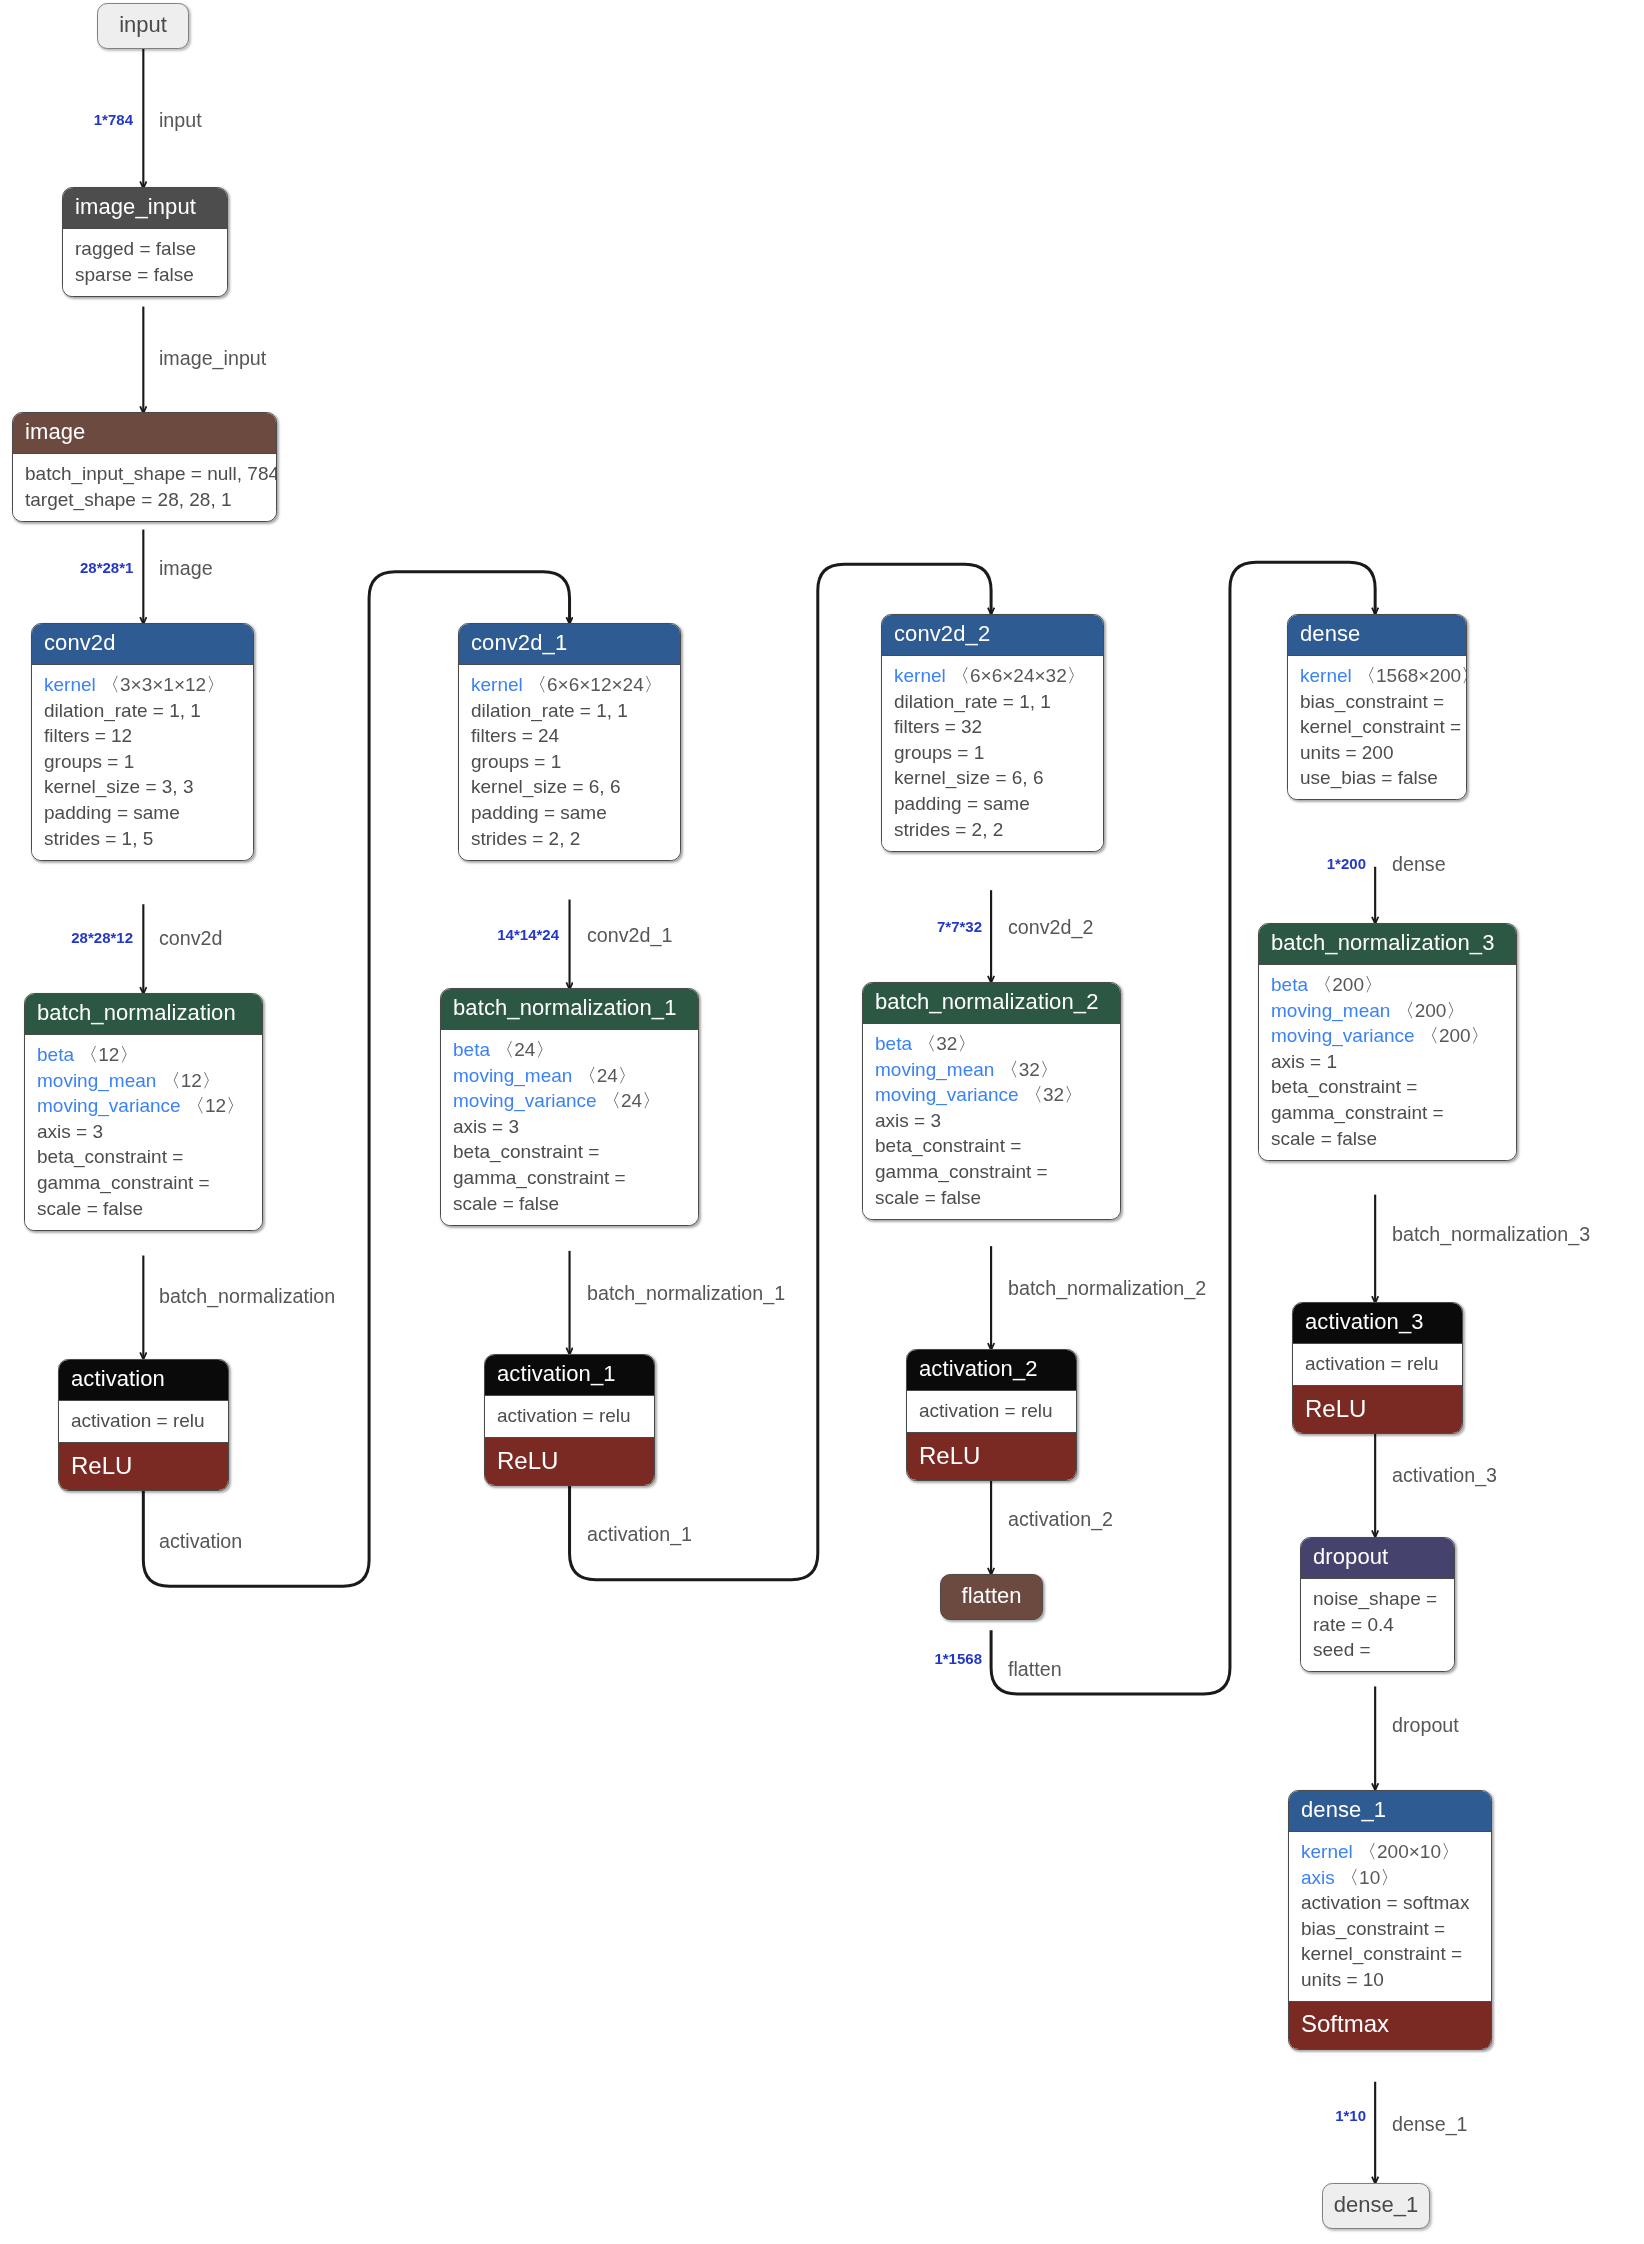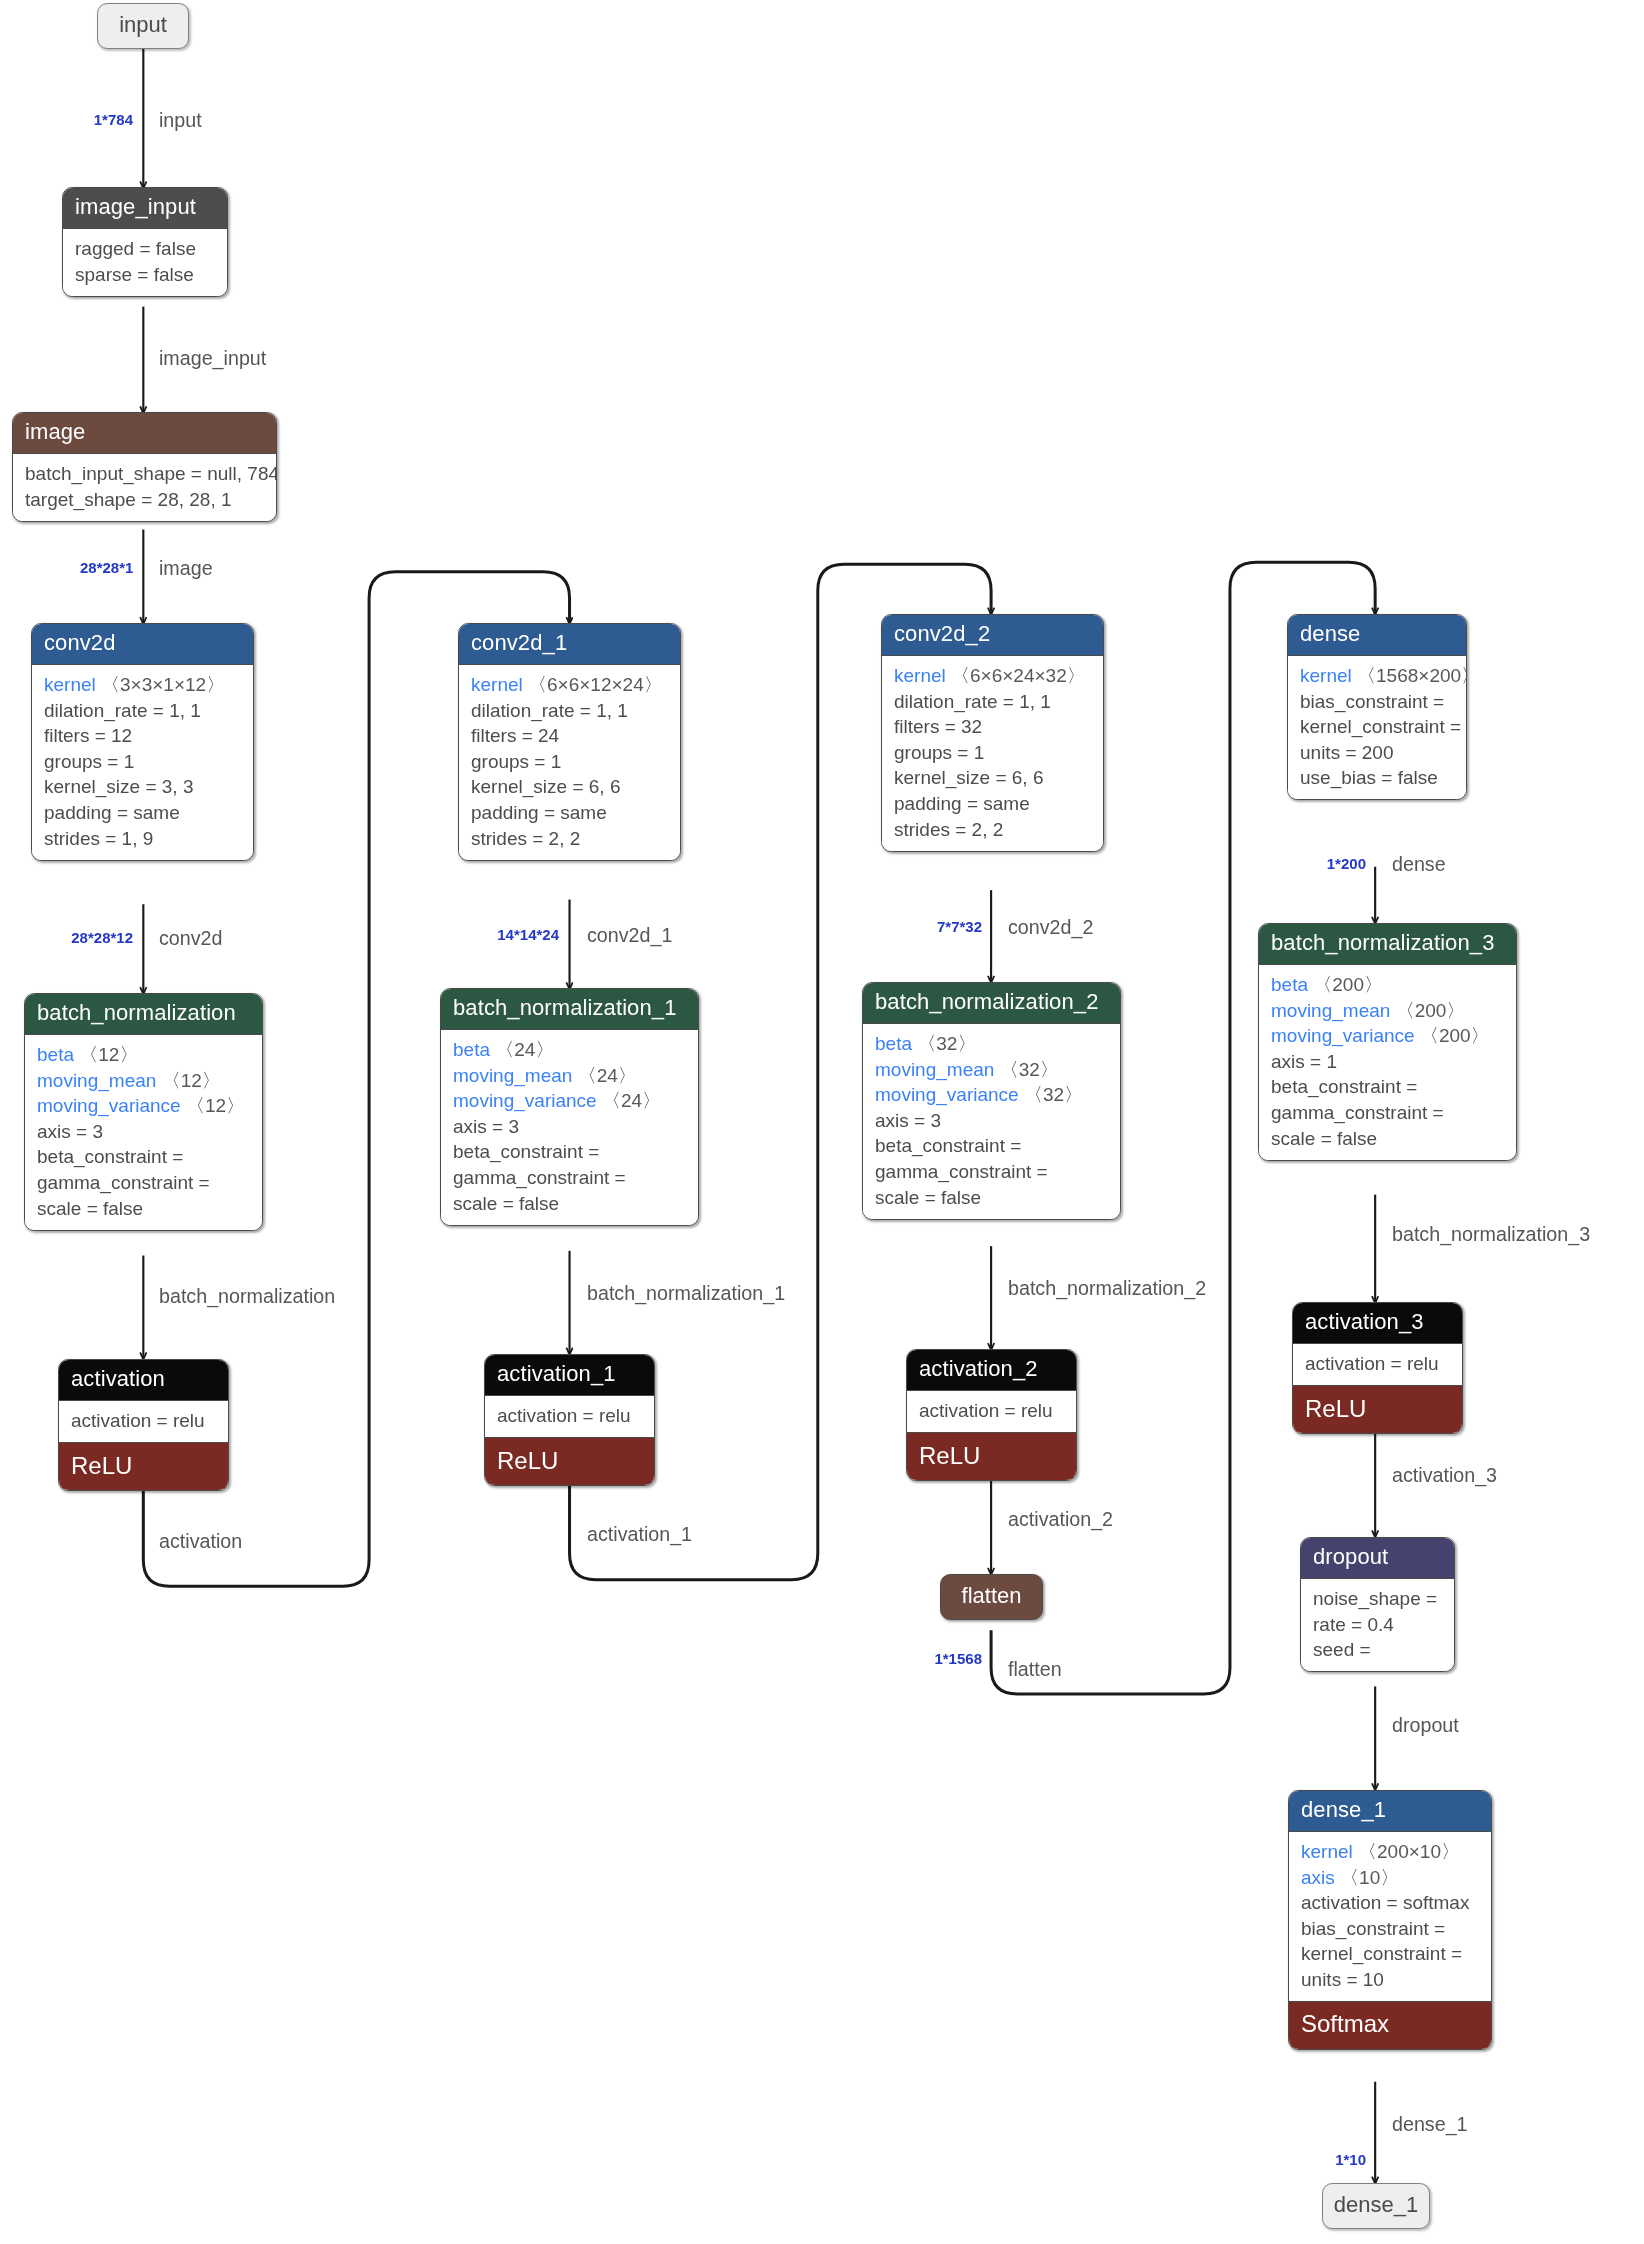--- a/index.html
+++ b/index.html
@@ -196,21 +196,21 @@
 
   <div class="node" style="left:31px;top:623px;width:223px;">
     <div class="hdr hdr-blue">conv2d</div>
     <div class="body">
       <div class="row"><b>kernel</b> <span class="shape">〈3×3×1×12〉</span></div>
       <div class="row">dilation_rate = 1, 1</div>
       <div class="row">filters = 12</div>
       <div class="row">groups = 1</div>
       <div class="row">kernel_size = 3, 3</div>
       <div class="row">padding = same</div>
-      <div class="row">strides = 1, 9</div>
+      <div class="row">strides = 1, 5</div>
     </div>
   </div>
 
   <div class="node" style="left:24px;top:993px;width:239px;">
     <div class="hdr hdr-green">batch_normalization</div>
     <div class="body">
       <div class="row"><b>beta</b> <span class="shape">〈12〉</span></div>
       <div class="row"><b>moving_mean</b> <span class="shape">〈12〉</span></div>
       <div class="row"><b>moving_variance</b> <span class="shape">〈12〉</span></div>
       <div class="row">axis = 3</div>
@@ -393,16 +393,16 @@
   <div class="elabel" style="left:1392px;top:855px;">dense</div>
   <div class="eshape" style="left:1276px;top:856px;width:90px;">1*200</div>
 
   <div class="elabel" style="left:1392px;top:1225px;">batch_normalization_3</div>
 
   <div class="elabel" style="left:1392px;top:1466px;">activation_3</div>
 
   <div class="elabel" style="left:1392px;top:1716px;">dropout</div>
 
   <div class="elabel" style="left:1392px;top:2115px;">dense_1</div>
-  <div class="eshape" style="left:1282px;top:2108px;width:84px;margin-top:44px;">1*10</div>
+  <div class="eshape" style="left:1282px;top:2108px;width:84px;">1*10</div>
 
 </div>
 
 
 </body></html>

